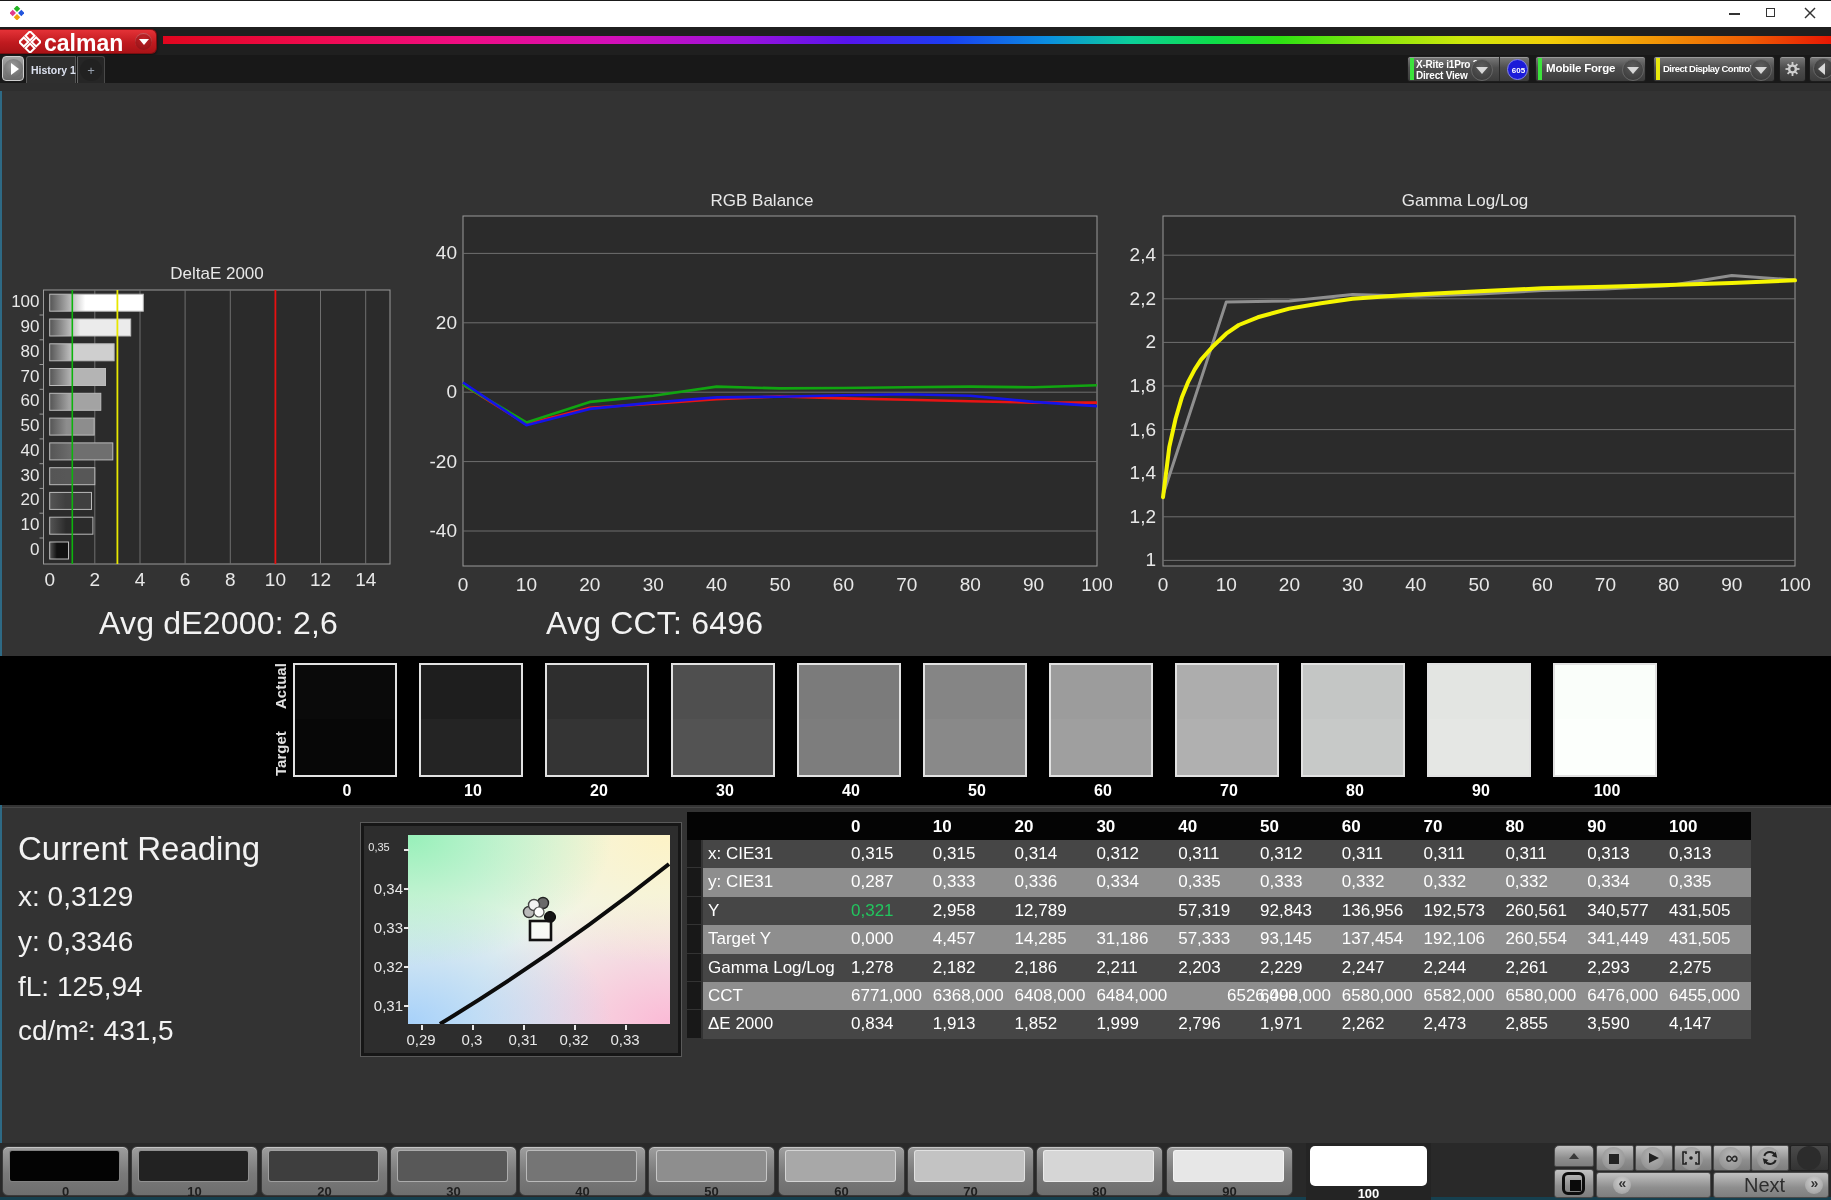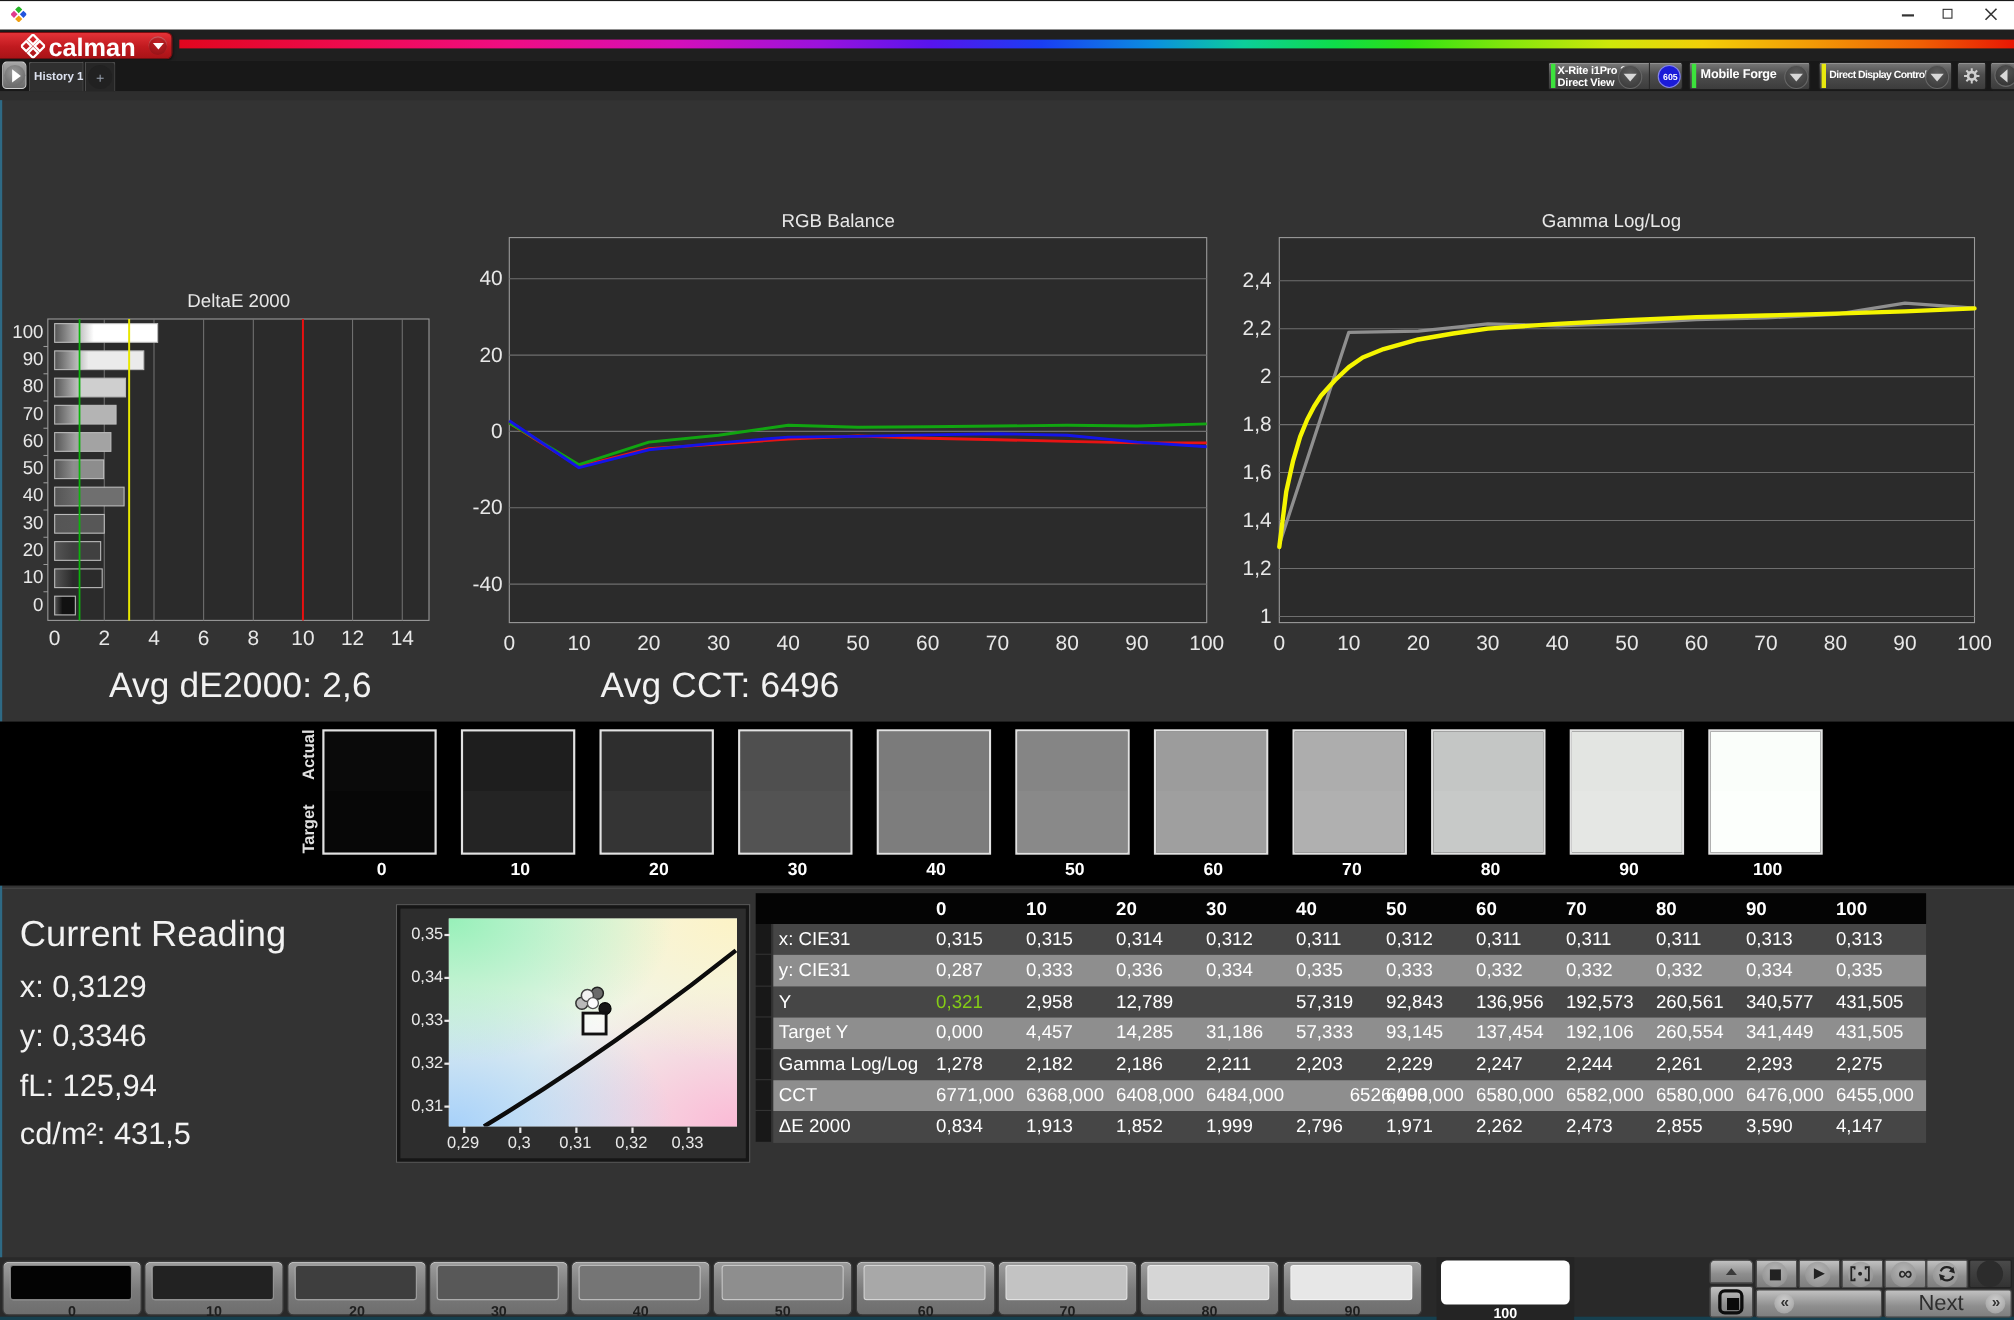--- a/index.html
+++ b/index.html
@@ -287,21 +287,21 @@
 <div style="position:absolute;left:408px;top:835px;width:262px;height:189px;background:radial-gradient(130% 115% at 0% 0%, rgba(151,240,185,1) 0%, rgba(151,240,185,0) 60%),radial-gradient(130% 115% at 100% 0%, rgba(253,243,198,1) 0%, rgba(253,243,198,0) 60%),radial-gradient(130% 115% at 0% 100%, rgba(167,209,250,1) 0%, rgba(167,209,250,0) 60%),radial-gradient(130% 115% at 100% 100%, rgba(251,186,214,1) 0%, rgba(251,186,214,0) 60%),#f0f5ec"></div>
 <svg width="262" height="189" style="position:absolute;left:408px;top:835px" xmlns="http://www.w3.org/2000/svg">
 <path d="M32,189 Q149,118 261,29" fill="none" stroke="#0c0c0c" stroke-width="4"></path>
 <circle cx="121" cy="77" r="5.5" fill="#b9b9b9" stroke="#333" stroke-width="1.4"></circle>
 <circle cx="135" cy="68" r="5.5" fill="#6a6a6a" stroke="#222" stroke-width="1.4"></circle>
 <circle cx="126" cy="70" r="5.5" fill="#f2f2f2" stroke="#444" stroke-width="1.4"></circle>
 <circle cx="131" cy="77" r="5" fill="#fdfdfd" stroke="#555" stroke-width="1.2"></circle>
 <circle cx="142" cy="82" r="5.5" fill="#161616" stroke="#000" stroke-width="1"></circle>
 <rect x="122" y="86" width="21" height="19" fill="#ffffff" fill-opacity="0.55" stroke="#111" stroke-width="2.6"></rect>
 </svg>
-<div style="position:absolute;left:355px;top:841px;width:48px;text-align:right;color:#e8e8e8;font-size:15px">0,35</div>
+<div style="position:absolute;left:355px;top:841px;width:48px;text-align:center;color:#e8e8e8;font-size:11px">0,35</div>
 <div style="position:absolute;left:404px;top:849px;width:5px;height:2px;background:#e8e8e8"></div>
 <div style="position:absolute;left:355px;top:880px;width:48px;text-align:right;color:#e8e8e8;font-size:15px">0,34</div>
 <div style="position:absolute;left:404px;top:888px;width:5px;height:2px;background:#e8e8e8"></div>
 <div style="position:absolute;left:355px;top:919px;width:48px;text-align:right;color:#e8e8e8;font-size:15px">0,33</div>
 <div style="position:absolute;left:404px;top:927px;width:5px;height:2px;background:#e8e8e8"></div>
 <div style="position:absolute;left:355px;top:958px;width:48px;text-align:right;color:#e8e8e8;font-size:15px">0,32</div>
 <div style="position:absolute;left:404px;top:966px;width:5px;height:2px;background:#e8e8e8"></div>
 <div style="position:absolute;left:355px;top:997px;width:48px;text-align:right;color:#e8e8e8;font-size:15px">0,31</div>
 <div style="position:absolute;left:404px;top:1005px;width:5px;height:2px;background:#e8e8e8"></div>
 <div style="position:absolute;left:396px;top:1031px;width:50px;text-align:center;color:#e8e8e8;font-size:15px">0,29</div>
@@ -350,21 +350,21 @@
 <div style="position:absolute;left:1178.2px;top:872.4px;color:#fff;font-size:17px">0,335</div>
 <div style="position:absolute;left:1260.0px;top:872.4px;color:#fff;font-size:17px">0,333</div>
 <div style="position:absolute;left:1341.8px;top:872.4px;color:#fff;font-size:17px">0,332</div>
 <div style="position:absolute;left:1423.6px;top:872.4px;color:#fff;font-size:17px">0,332</div>
 <div style="position:absolute;left:1505.4px;top:872.4px;color:#fff;font-size:17px">0,332</div>
 <div style="position:absolute;left:1587.2px;top:872.4px;color:#fff;font-size:17px">0,334</div>
 <div style="position:absolute;left:1669.0px;top:872.4px;color:#fff;font-size:17px">0,335</div>
 <div style="position:absolute;left:703px;top:896.8px;width:1048px;height:28.4px;background:#464646"></div>
 <div style="position:absolute;left:687px;top:896.8px;width:14px;height:27.4px;background:#181818"></div>
 <div style="position:absolute;left:708px;top:900.8px;color:#fff;font-size:17px">Y</div>
-<div style="position:absolute;left:851.0px;top:900.8px;color:#84cc16;font-size:17px">0,321</div>
+<div style="position:absolute;left:851.0px;top:900.8px;color:#22c55e;font-size:17px">0,321</div>
 <div style="position:absolute;left:932.8px;top:900.8px;color:#fff;font-size:17px">2,958</div>
 <div style="position:absolute;left:1014.6px;top:900.8px;color:#fff;font-size:17px">12,789</div>
 <div style="position:absolute;left:1096.4px;top:937px;color:#fca5a5;font-size:17px">29,678</div>
 <div style="position:absolute;left:1178.2px;top:900.8px;color:#fff;font-size:17px">57,319</div>
 <div style="position:absolute;left:1260.0px;top:900.8px;color:#fff;font-size:17px">92,843</div>
 <div style="position:absolute;left:1341.8px;top:900.8px;color:#fff;font-size:17px">136,956</div>
 <div style="position:absolute;left:1423.6px;top:900.8px;color:#fff;font-size:17px">192,573</div>
 <div style="position:absolute;left:1505.4px;top:900.8px;color:#fff;font-size:17px">260,561</div>
 <div style="position:absolute;left:1587.2px;top:900.8px;color:#fff;font-size:17px">340,577</div>
 <div style="position:absolute;left:1669.0px;top:900.8px;color:#fff;font-size:17px">431,505</div>

